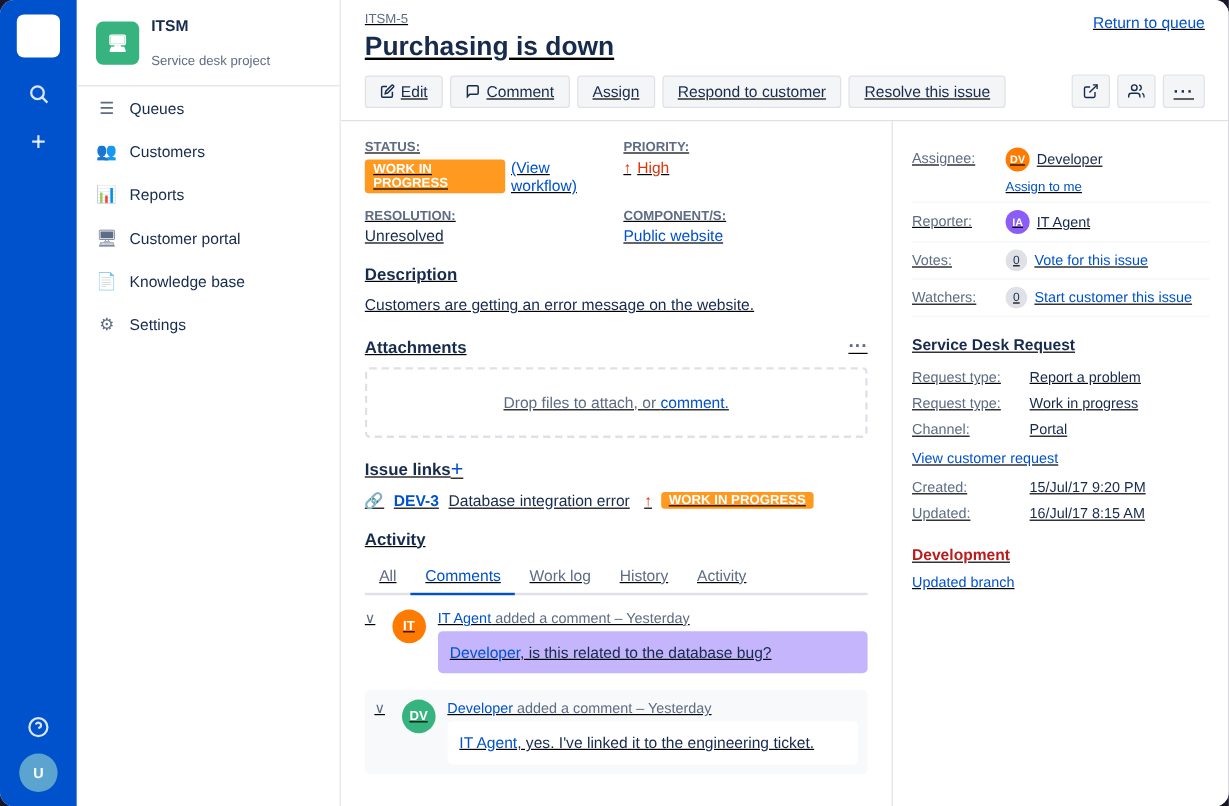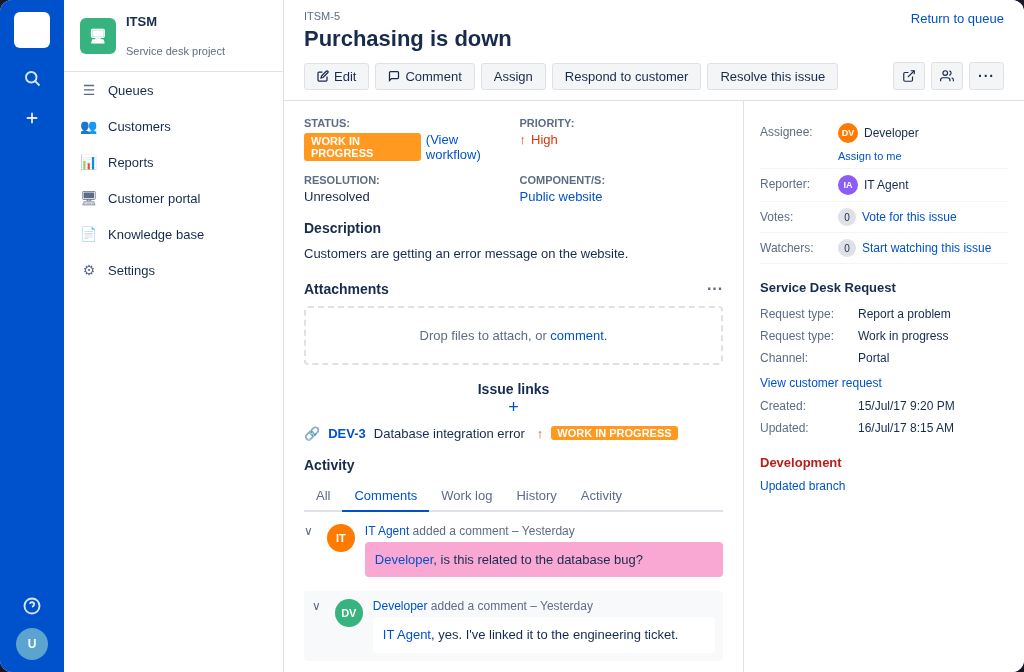--- a/index.html
+++ b/index.html
@@ -18,21 +18,21 @@
     .nav-panel { width: 220px; background: #fff; border-right: 1px solid #dfe1e6; display: flex; flex-direction: column; flex-shrink: 0; }
     .nav-project { padding: 14px 16px; border-bottom: 1px solid #dfe1e6; display: flex; align-items: center; gap: 10px; }
     .nav-project-icon { width: 36px; height: 36px; background: #36b37e; border-radius: 6px; display: flex; align-items: center; justify-content: center; color: white; font-size: 14px; font-weight: bold; flex-shrink: 0; }
     .nav-project-info { }
     .nav-project-name { font-size: 13px; font-weight: 600; color: #172b4d; }
     .nav-project-sub { font-size: 11px; color: #5e6c84; margin-top: 16px; }
     .nav-item { padding: 9px 16px; display: flex; align-items: center; gap: 10px; cursor: pointer; color: #172b4d; font-size: 13px; }
     .nav-item-icon { width: 18px; height: 18px; display: flex; align-items: center; justify-content: center; color: #5e6c84; font-size: 14px; flex-shrink: 0; }
 
     
-    .main { flex: 1; overflow-y: auto; display: flex; flex-direction: column; background: #fff; }
+    .main { flex: 1; overflow-y: auto; display: flex; flex-direction: column; background: #fff; text-decoration: underline; }
     .main-header { padding: 10px 20px 0; border-bottom: 1px solid #dfe1e6; }
     .breadcrumb { font-size: 11px; color: #5e6c84; margin-bottom: 4px; }
     .issue-title { font-size: 22px; font-weight: 600; color: #172b4d; margin-bottom: 10px; }
     .toolbar { display: flex; align-items: center; gap: 6px; padding-bottom: 10px; }
     .btn { padding: 5px 12px; border-radius: 3px; border: 1px solid #dfe1e6; font-size: 13px; cursor: pointer; display: flex; align-items: center; gap: 5px; background: #f4f5f7; color: #172b4d; font-weight: 500; }
     .btn-icon-only { padding: 5px 8px; }
     .toolbar-right { margin-left: auto; display: flex; gap: 6px; }
     .return-link { font-size: 13px; color: #0052cc; cursor: pointer; text-decoration: none; }
 
     .main-body { display: flex; flex: 1; }
@@ -46,37 +46,37 @@
     .badge-wip { background: #ff991f; color: white; border-radius: 3px; padding: 2px 7px; font-size: 11px; font-weight: 600; text-transform: uppercase; }
     .priority-high { color: #de350b; font-weight: 500; }
     .link-blue { color: #0052cc; text-decoration: none; cursor: pointer; }
 
     .section-title { font-size: 14px; font-weight: 600; color: #172b4d; margin-bottom: 8px; }
     .description-text { font-size: 13px; color: #172b4d; margin-bottom: 16px; line-height: 1.5; }
 
     .attachments-box { border: 2px dashed #dfe1e6; border-radius: 4px; padding: 20px; text-align: center; font-size: 13px; color: #5e6c84; margin-bottom: 16px; }
 
     .issue-links-section { margin-bottom: 16px; }
-    .issue-links-header { display: flex; align-items: center; justify-content: flex-start; margin-bottom: 8px; flex-direction: column; }
+    .issue-links-header { display: flex; align-items: center; justify-content: flex-start; margin-bottom: 8px; }
     .issue-link-item { display: flex; align-items: center; gap: 8px; font-size: 13px; }
     .badge-wip-outline { background: #ff991f; color: white; border-radius: 3px; padding: 1px 6px; font-size: 11px; font-weight: 600; }
 
     
     .activity-section { }
     .activity-tabs { display: flex; gap: 0; border-bottom: 2px solid #dfe1e6; margin-bottom: 12px; }
     .activity-tab { padding: 7px 12px; font-size: 13px; cursor: pointer; color: #5e6c84; border-bottom: 2px solid transparent; margin-bottom: -2px; }
     .activity-tab.active { color: #0052cc; border-bottom-color: #0052cc; font-weight: 500; }
 
     .comment-item { display: flex; gap: 10px; margin-bottom: 14px; }
     .comment-avatar { width: 28px; height: 28px; border-radius: 50%; flex-shrink: 0; display: flex; align-items: center; justify-content: center; font-size: 11px; font-weight: bold; color: white; }
     .avatar-orange { background: #ff7a00; }
     .comment-body { flex: 1; }
     .comment-header { font-size: 12px; color: #5e6c84; margin-bottom: 4px; }
     .comment-header a { color: #0052cc; text-decoration: none; cursor: pointer; }
-    .comment-text { font-size: 13px; color: #172b4d; background: #f9a8d4; border-radius: 4px; padding: 8px 10px; line-height: 1.5; }
+    .comment-text { font-size: 13px; color: #172b4d; background: #c4b5fd; border-radius: 4px; padding: 8px 10px; line-height: 1.5; }
     .comment-collapse { color: #5e6c84; font-size: 12px; cursor: pointer; margin-right: 4px; }
 
     
     .timer-section { background: #f4f5f7; border-radius: 6px; padding: 12px 16px; margin-bottom: 16px; display: flex; align-items: center; gap: 12px; }
     .timer-value { font-size: 26px; font-weight: 600; color: #172b4d; font-variant-numeric: tabular-nums; }
     .timer-pause { color: #ff991f; font-size: 18px; cursor: pointer; }
     .timer-label { font-size: 11px; color: #5e6c84; line-height: 1.4; }
 
     .meta-section { margin-bottom: 16px; }
     .meta-row { display: flex; align-items: flex-start; gap: 8px; padding: 6px 0; border-bottom: 1px solid #f4f5f7; font-size: 12px; }
@@ -331,21 +331,21 @@
             <div class="meta-label">Votes:</div>
             <div class="meta-value">
               <div class="votes-count">0</div>
               <a class="link-blue">Vote for this issue</a>
             </div>
           </div>
           <div class="meta-row">
             <div class="meta-label">Watchers:</div>
             <div class="meta-value">
               <div class="votes-count">0</div>
-              <a class="link-blue">Start watching this issue</a>
+              <a class="link-blue">Start customer this issue</a>
             </div>
           </div>
         </div>
 
         <div class="sdr-section">
           <div class="sdr-title">Service Desk Request</div>
           <div class="sdr-row">
             <div class="sdr-label">Request type:</div>
             <div class="sdr-value">Report a problem</div>
           </div>

